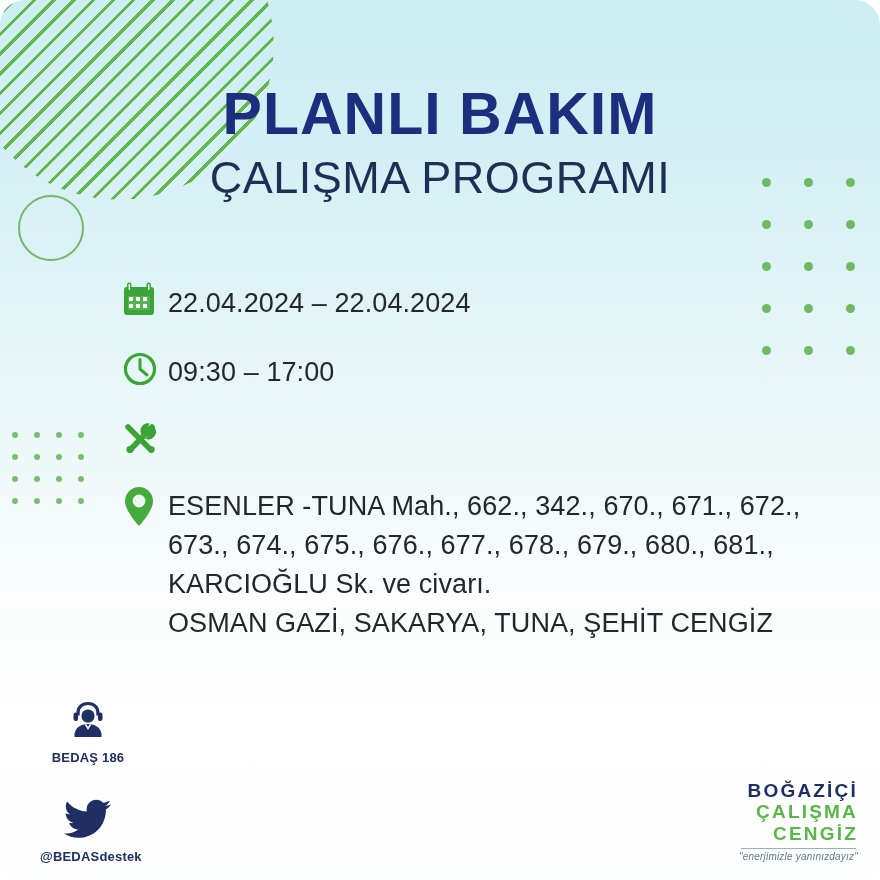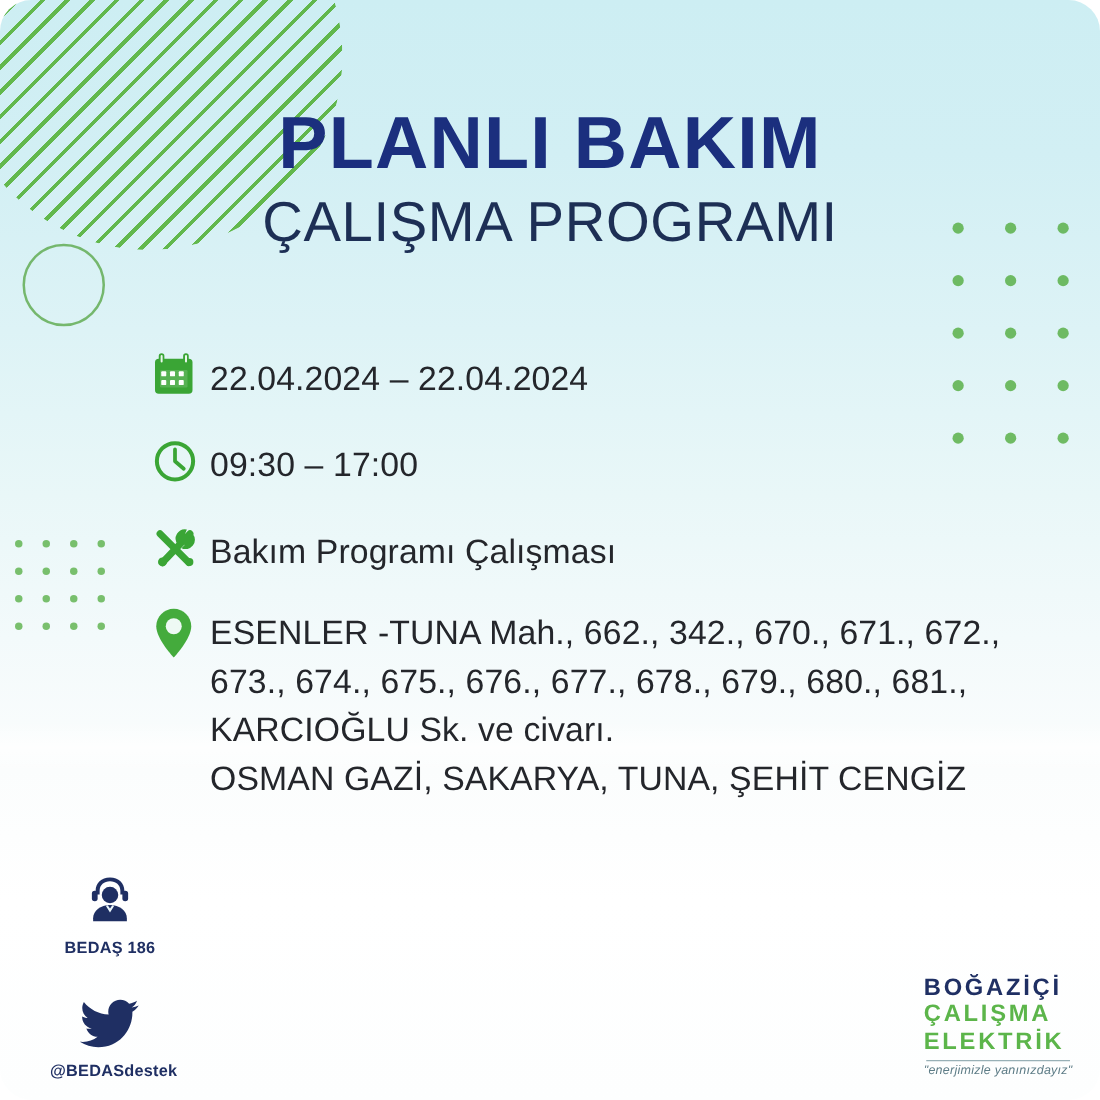--- a/index.html
+++ b/index.html
@@ -177,21 +177,21 @@
     font-weight: 700;
     color: #1f2f63;
     letter-spacing: .2px;
     white-space: nowrap;
   }
 
   .brand {
     position: absolute;
     right: 22px;
     bottom: 18px;
-    text-align: left;
+    text-align: right;
     line-height: 1.12;
     margin-left: 15px;
   }
   .brand .b1 {
     font-size: 19px;
     font-weight: 700;
     letter-spacing: 2.2px;
     color: #1f2f63;
   }
   .brand .b2, .brand .b3 {
@@ -305,21 +305,20 @@
             <line x1="6" y1="8" x2="29" y2="31"></line>
           </g>
           <g stroke="#3aa535" stroke-width="5.5" stroke-linecap="round">
             <line x1="30" y1="8" x2="8" y2="31"></line>
           </g>
           <path d="M27.5 4.5 a7.5 7.5 0 0 0 -7.2 12.2 l2.6 -2.6 2.8 2.8 -2.6 2.6 a7.5 7.5 0 0 0 9.2 -11.4 l-3.2 3.2 -3.1 -3.1 z" fill="#3aa535"></path>
           <circle cx="8" cy="30.5" r="3.6" fill="#3aa535"></circle>
           <circle cx="29.5" cy="30.5" r="3.2" fill="#3aa535"></circle>
         </svg>
       </div>
-      <div class="txt">Bakım Programı Çalışması</div>
     </div>
 
     <div class="row row-address">
       <div class="icon">
         <svg width="40" height="46" viewBox="0 0 40 46">
           <path d="M17 2 C9.3 2 3 8.3 3 16 c0 10.4 14 25 14 25 s14 -14.6 14 -25 c0 -7.7 -6.3 -14 -14 -14 z" fill="#44ab3c"></path>
           <circle cx="17" cy="16" r="6.4" fill="#eef9f4"></circle>
         </svg>
       </div>
       <div class="txt">
@@ -356,18 +355,18 @@
         </svg>
       </div>
       <div class="flabel">@BEDASdestek</div>
     </div>
 
   </div>
 
   <div class="brand">
     <div class="b1">BOĞAZİÇİ</div>
     <div class="b2">ÇALIŞMA</div>
-    <div class="b3">ELEKTRİK</div>
+    <div class="b3">CENGİZ</div>
     <div class="bline"></div>
     <div class="btag">"enerjimizle yanınızdayız"</div>
   </div>
 
 </div>
 
 </body></html>

